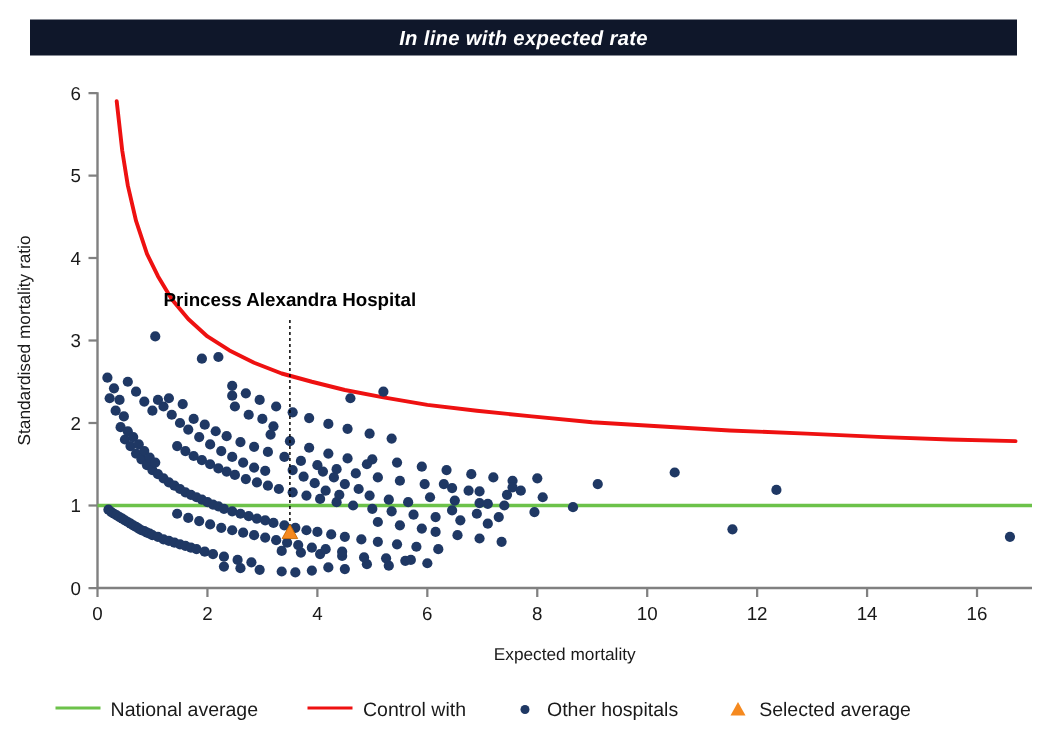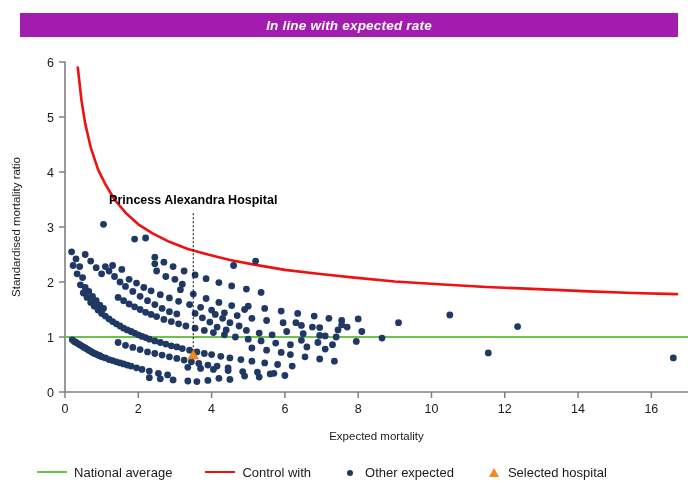--- a/index.html
+++ b/index.html
@@ -7,21 +7,21 @@
     width:700px;height:500px;
     background:#ffffff;
     font-family:"Liberation Sans", sans-serif;
     overflow:hidden;
     position:relative;
   }
   #banner{
     position:absolute;
     left:20px; top:13px;
     width:658px; height:24px;
-    background:#a21caf;
+    background:#0f172a;
     display:flex; align-items:center; justify-content:center;
   }
   #banner-text{
     color:#ffffff;
     font-style:italic;
     font-weight:bold;
     font-size:13.5px;
     letter-spacing:0.2px;
   }
   #plot-area{
@@ -385,19 +385,19 @@
     <div class="legend-item">
       <span class="legend-swatch line" style="--c: #6cc24a;"></span>
       <span>National average</span>
     </div>
     <div class="legend-item">
       <span class="legend-swatch line" style="--c: #ee1111;"></span>
       <span>Control with</span>
     </div>
     <div class="legend-item">
       <span class="legend-swatch dot" style="--c: #1f3864;"></span>
-      <span>Other expected</span>
+      <span>Other hospitals</span>
     </div>
     <div class="legend-item">
       <span class="legend-swatch tri" style="--c: #f5891f;"></span>
-      <span>Selected hospital</span>
+      <span>Selected average</span>
     </div>
   </div>
 
 </body></html>

